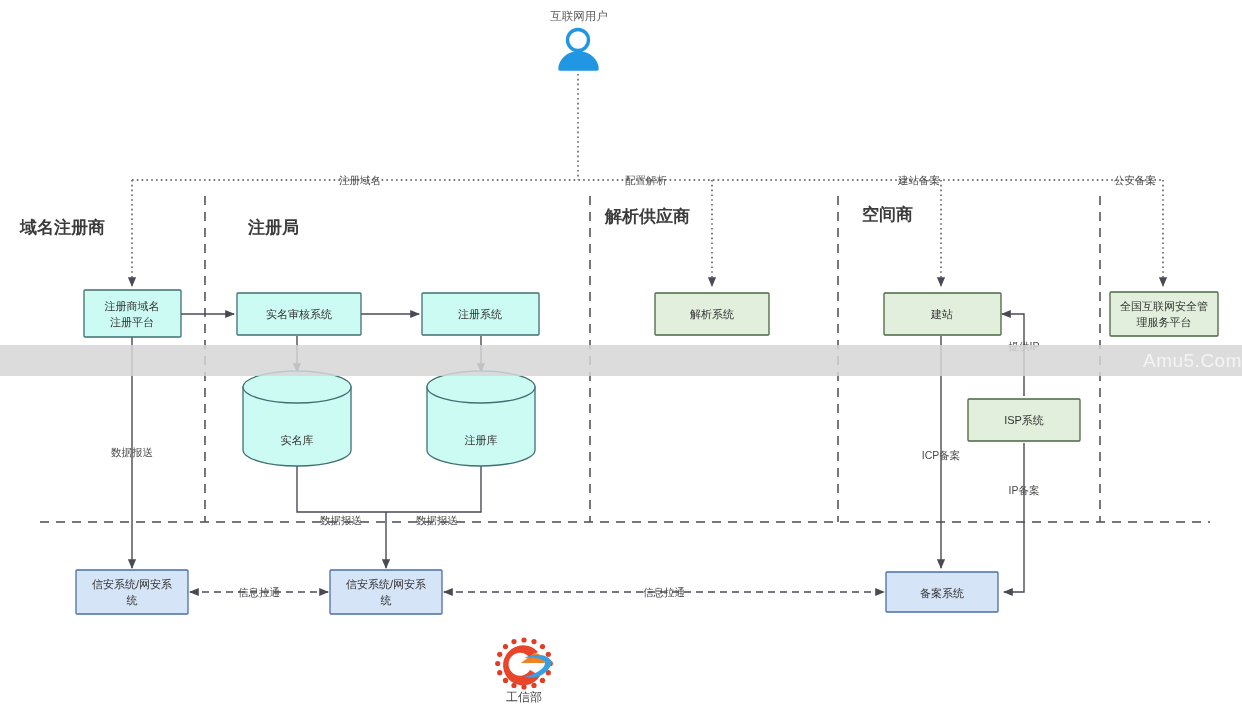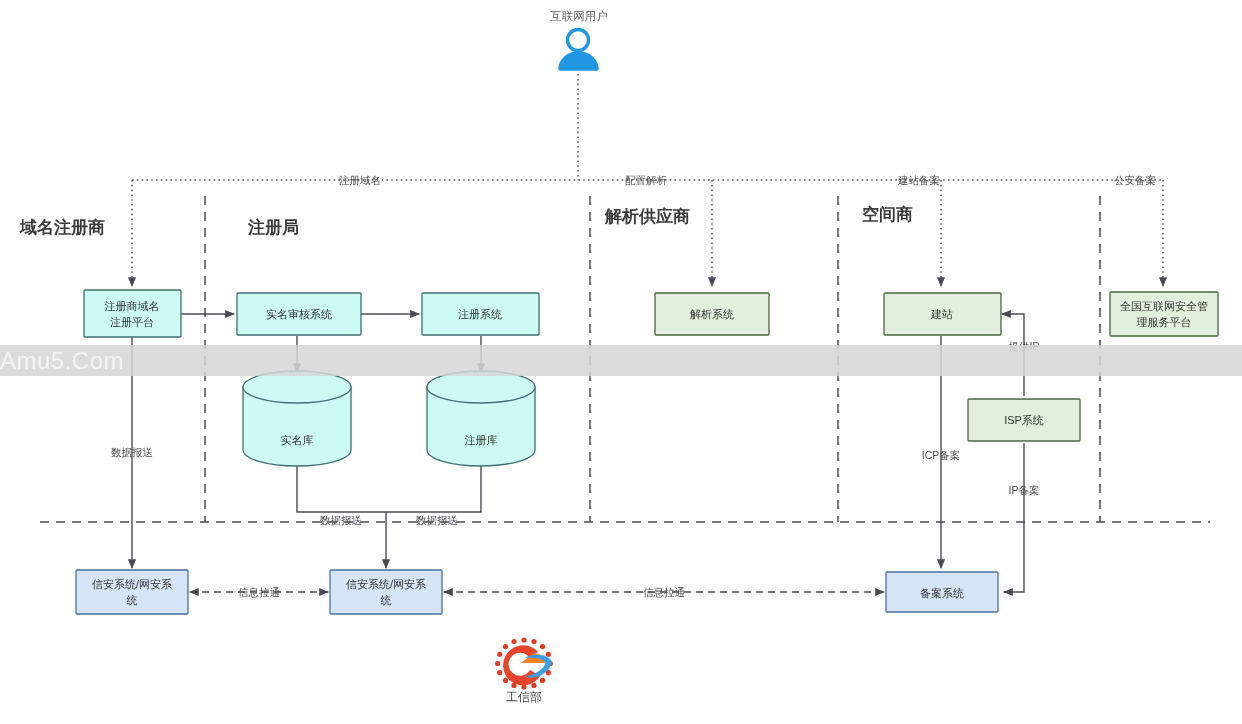--- a/index.html
+++ b/index.html
@@ -88,23 +88,23 @@
     background: #d6d6d6;
     opacity: 0.85;
   }
   .watermark-text {
     position: absolute;
     left: 0;
     top: 345px;
     width: 1242px;
     height: 31px;
     line-height: 31px;
-    text-align: left;
+    text-align: right;
     color: #f4f4f4;
-    font-size: 24px;
+    font-size: 19px;
     font-family: "Liberation Sans", "DejaVu Sans", sans-serif;
     letter-spacing: 0.5px;
   }
 </style>
 </head>
 <body>
 
 <div id="stage">
 
   <svg id="canvas" viewBox="0 0 1242 724">

